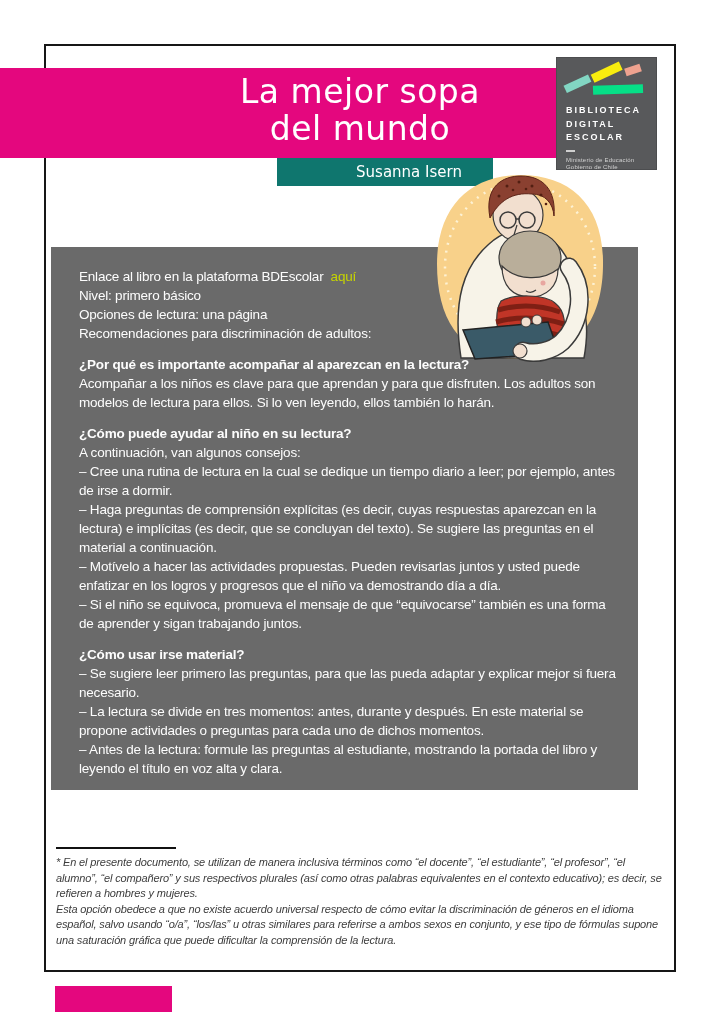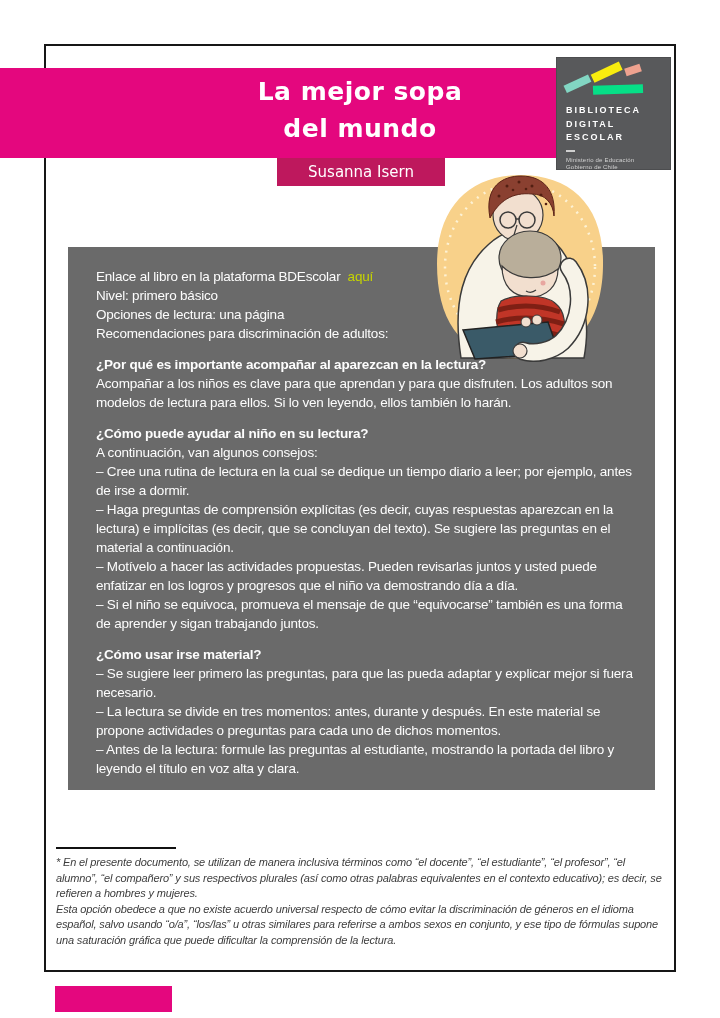--- a/index.html
+++ b/index.html
@@ -2,33 +2,33 @@
 <html><head>
 <meta charset="utf-8">
 <style>
   html,body{margin:0;padding:0;background:#ffffff;}
   #page{position:relative;width:720px;height:1018px;background:#ffffff;overflow:hidden;
         font-family:"Liberation Sans","DejaVu Sans",sans-serif;}
   .frame{position:absolute;left:44px;top:44px;width:632px;height:928px;
          border:2px solid #161616;box-sizing:border-box;z-index:0;background:#ffffff;}
   .band{position:absolute;left:0;top:68px;width:657px;height:90px;background:#e4077e;z-index:2;}
   .title{position:absolute;left:140px;top:5px;width:440px;text-align:center;color:#ffffff;
-         font-family:"DejaVu Sans","Liberation Sans",sans-serif;font-weight:bold;
-         font-size:25px;line-height:37px;letter-spacing:0.5px;}
-  .author{position:absolute;left:277px;top:158px;width:168px;height:28px;background:#be185d;
+         font-family:"DejaVu Sans","Liberation Sans",sans-serif;font-weight:normal;
+         font-size:33px;line-height:37px;letter-spacing:0.5px;}
+  .author{position:absolute;left:277px;top:158px;width:168px;height:28px;background:#0f766e;
           color:#ffffff;text-align:center;line-height:28px;font-size:15px;z-index:3;
-          font-family:"DejaVu Sans","Liberation Sans",sans-serif;}
-  .logo{position:absolute;left:556px;top:57px;width:115px;height:113px;background:#58595b;
+          font-family:"DejaVu Sans","Liberation Sans",sans-serif;padding-left:48px;}
+  .logo{position:absolute;left:556px;top:57px;width:101px;height:113px;background:#58595b;
         z-index:4;box-shadow:0 0 0 1px #4c4d4f inset;}
   .logo-text{margin:2px 0 0 10px;color:#ffffff;font-size:9px;font-weight:bold;
              letter-spacing:2px;line-height:11.5px;}
   .logo-dash{width:9px;height:2px;background:#cfcfcf;margin:6px 0 5px 10px;}
   .logo-min{margin-left:10px;color:#d2d2d2;font-size:6px;line-height:7.5px;letter-spacing:0.2px;}
   .illus{position:absolute;left:433px;top:172px;width:174px;height:190px;z-index:5;}
-  .graybox{position:absolute;left:68px;top:247px;width:587px;height:543px;background:#6a6a6a;
+  .graybox{position:absolute;left:51px;top:247px;width:587px;height:543px;background:#6a6a6a;
            z-index:1;box-sizing:border-box;padding:20px 18px 0 28px;color:#fdfdfd;
            font-size:13.5px;line-height:19px;letter-spacing:-0.2px;}
   .intro{margin-bottom:12px;}
   .link{color:#c6d400;text-decoration:none;cursor:pointer;}
   .sec{margin-bottom:12px;}
   .sec .h{font-weight:bold;}
   .bullet{}
   .footnote{position:absolute;left:56px;top:847px;width:608px;z-index:1;color:#3d3d3d;
             font-size:11px;line-height:15.5px;letter-spacing:-0.15px;font-style:italic;}
   .sep{width:120px;border-top:2px solid #111111;margin-bottom:6px;}

